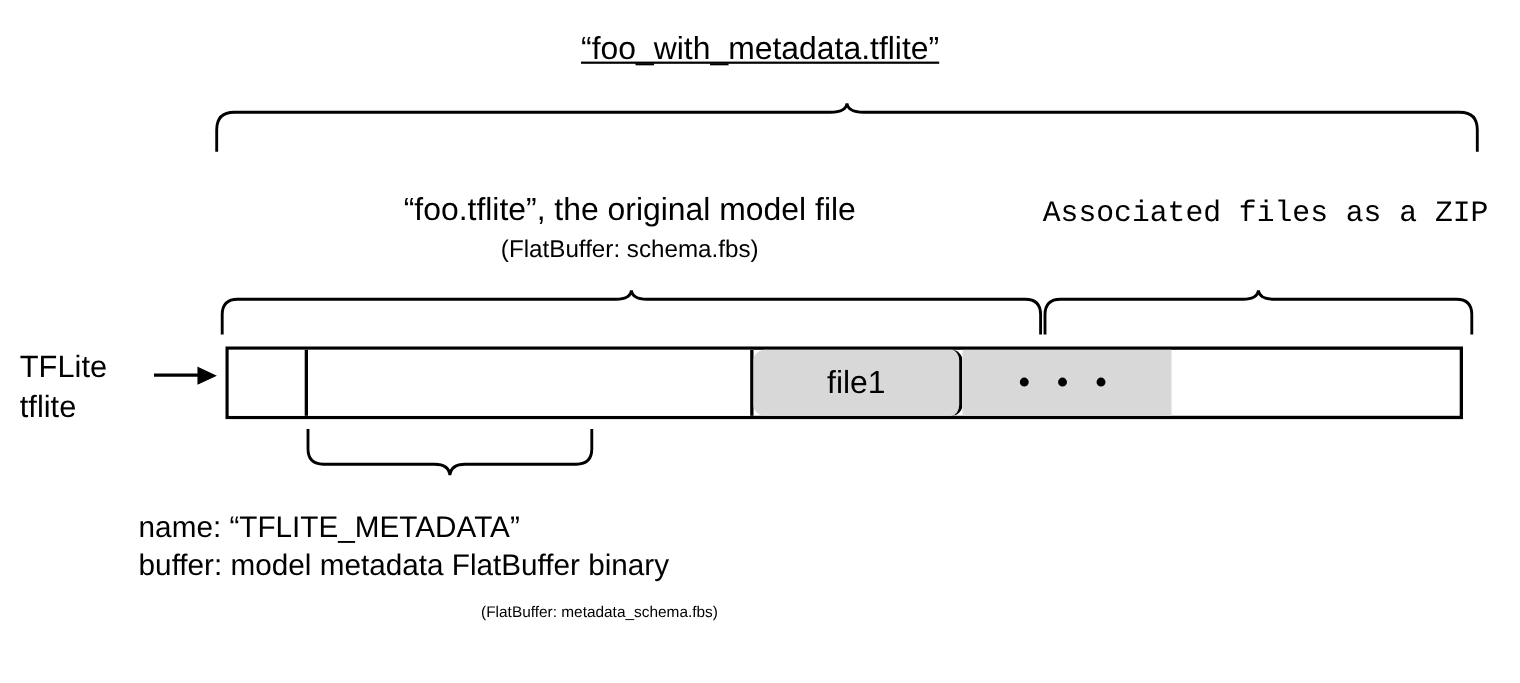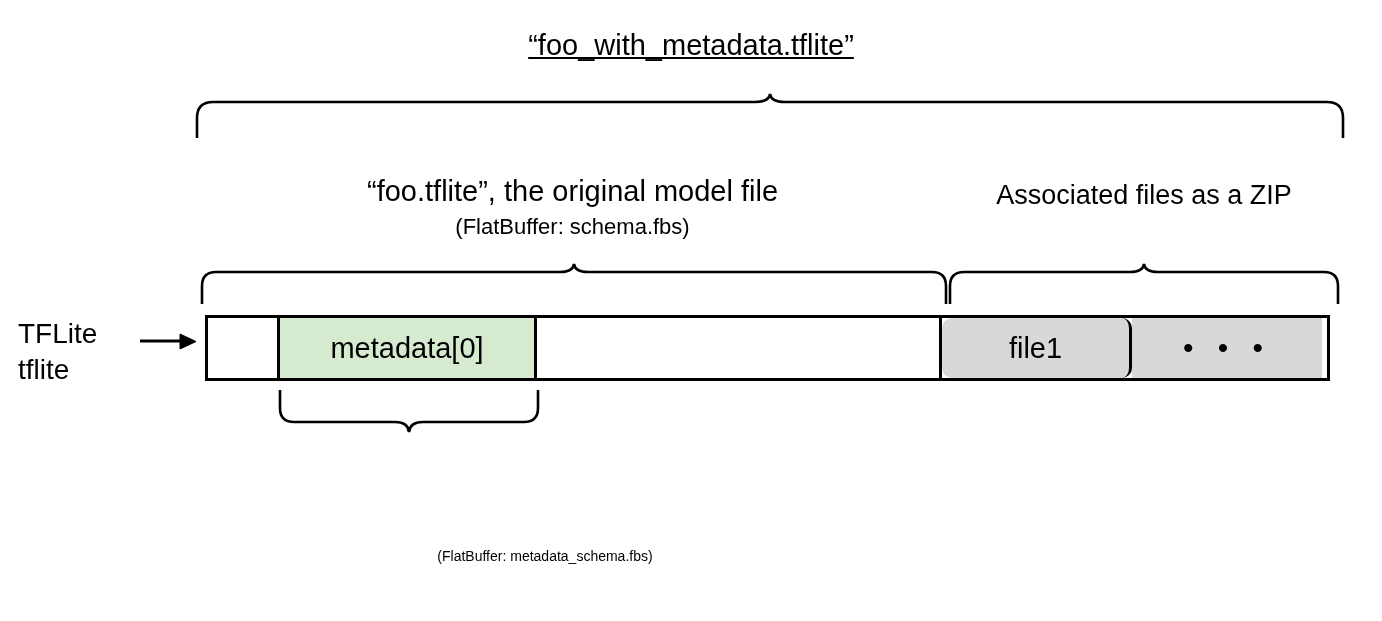--- a/index.html
+++ b/index.html
@@ -47,20 +47,21 @@
     left: 200px;
     top: 214px;
     width: 745px;
     font-size: 22px;
   }
   #zip-label {
     left: 948px;
     top: 180px;
     width: 392px;
     font-size: 27px;
+    font-family: Liberation Mono, monospace;
   }
 
   
   #tflite-model-label {
     left: 18px;
     top: 316px;
     width: 120px;
     font-size: 28px;
     text-align: left;
     line-height: 1.28;
@@ -150,25 +151,28 @@
 
   <div id="arrow-wrap">
     <svg width="58" height="24" viewBox="0 0 58 24">
       <path d="M 0,11 L 42,11" stroke="#000" stroke-width="3" fill="none"></path>
       <polygon points="40,4 56,11.5 40,19" fill="#000"></polygon>
     </svg>
   </div>
 
   <div id="bar">
     <div class="cell sep-right" id="cell-head"></div>
-    <div class="cell sep-right" id="cell-meta">metadata[0]</div>
     <div class="cell sep-right" id="cell-body"></div>
     <div class="cell sep-right" id="cell-file1">file1</div>
     <div class="cell" id="cell-more">• • •</div>
   </div>
 
   <svg class="brace" id="brace-metadata" style="left:278px; top:388px;" width="262" height="48" viewBox="0 0 262 48">
     <path d="M 2,2 L 2,20 Q 2,34 16,34 L 117,34 Q 130,34 131,44 Q 132,34 145,34 L 246,34 Q 260,34 260,20 L 260,2"></path>
   </svg>
 
+  <div class="lbl left" id="meta-caption">
+    <div>name: “TFLITE_METADATA”</div>
+    <div>buffer: model metadata FlatBuffer binary</div>
+  </div>
   <div class="lbl left" id="meta-caption-sub">(FlatBuffer: metadata_schema.fbs)</div>
 
 </div>
 
 </body></html>

